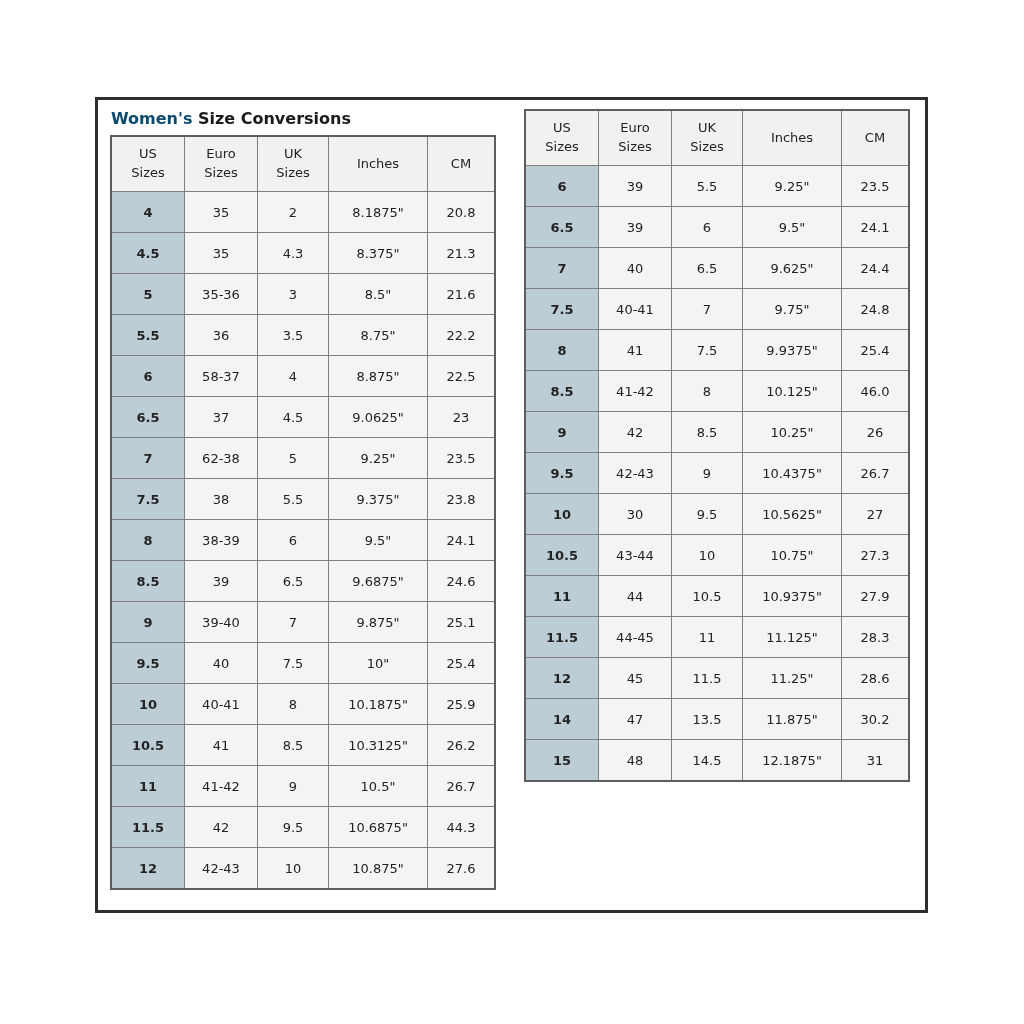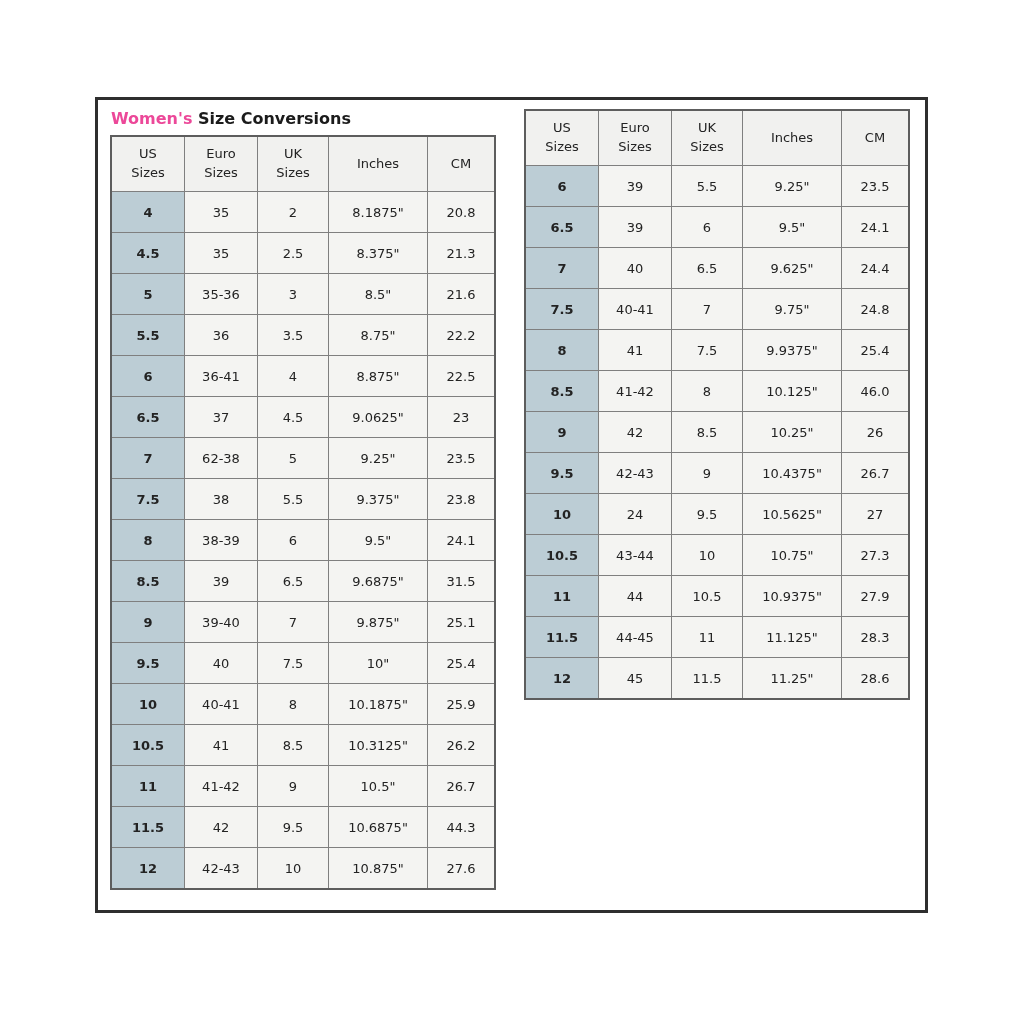--- a/index.html
+++ b/index.html
@@ -32,21 +32,21 @@
     padding: 9px 0 0 12px;
   }
   .panel { width: 368px; }
   .panel-title {
     margin: 0 0 7px 1px;
     font-size: 16px;
     font-weight: bold;
     letter-spacing: 0px;
     color: #1b1b1b;
   }
-  .panel-title .accent { color: #ec4899; }
+  .panel-title .accent { color: #0c4a6e; }
   table.size-table {
     border-collapse: collapse;
     table-layout: fixed;
     width: 366px;
     border: 2px solid #5d5d5d;
     background: #a3a3a3;
     padding-left: 8px;
   }
   table.size-table th,
   table.size-table td {
@@ -102,41 +102,41 @@
               <tr>
                 <td class="us">4</td>
                 <td>35</td>
                 <td>2</td>
                 <td>8.1875"</td>
                 <td>20.8</td>
               </tr>
               <tr>
                 <td class="us">4.5</td>
                 <td>35</td>
-                <td>2.5</td>
+                <td>4.3</td>
                 <td>8.375"</td>
                 <td>21.3</td>
               </tr>
               <tr>
                 <td class="us">5</td>
                 <td>35-36</td>
                 <td>3</td>
                 <td>8.5"</td>
                 <td>21.6</td>
               </tr>
               <tr>
                 <td class="us">5.5</td>
                 <td>36</td>
                 <td>3.5</td>
                 <td>8.75"</td>
                 <td>22.2</td>
               </tr>
               <tr>
                 <td class="us">6</td>
-                <td>36-41</td>
+                <td>58-37</td>
                 <td>4</td>
                 <td>8.875"</td>
                 <td>22.5</td>
               </tr>
               <tr>
                 <td class="us">6.5</td>
                 <td>37</td>
                 <td>4.5</td>
                 <td>9.0625"</td>
                 <td>23</td>
@@ -160,21 +160,21 @@
                 <td>38-39</td>
                 <td>6</td>
                 <td>9.5"</td>
                 <td>24.1</td>
               </tr>
               <tr>
                 <td class="us">8.5</td>
                 <td>39</td>
                 <td>6.5</td>
                 <td>9.6875"</td>
-                <td>31.5</td>
+                <td>24.6</td>
               </tr>
               <tr>
                 <td class="us">9</td>
                 <td>39-40</td>
                 <td>7</td>
                 <td>9.875"</td>
                 <td>25.1</td>
               </tr>
               <tr>
                 <td class="us">9.5</td>
@@ -288,21 +288,21 @@
               </tr>
               <tr>
                 <td class="us">9.5</td>
                 <td>42-43</td>
                 <td>9</td>
                 <td>10.4375"</td>
                 <td>26.7</td>
               </tr>
               <tr>
                 <td class="us">10</td>
-                <td>24</td>
+                <td>30</td>
                 <td>9.5</td>
                 <td>10.5625"</td>
                 <td>27</td>
               </tr>
               <tr>
                 <td class="us">10.5</td>
                 <td>43-44</td>
                 <td>10</td>
                 <td>10.75"</td>
                 <td>27.3</td>
@@ -321,19 +321,33 @@
                 <td>11.125"</td>
                 <td>28.3</td>
               </tr>
               <tr>
                 <td class="us">12</td>
                 <td>45</td>
                 <td>11.5</td>
                 <td>11.25"</td>
                 <td>28.6</td>
               </tr>
+              <tr>
+                <td class="us">14</td>
+                <td>47</td>
+                <td>13.5</td>
+                <td>11.875"</td>
+                <td>30.2</td>
+              </tr>
+              <tr>
+                <td class="us">15</td>
+                <td>48</td>
+                <td>14.5</td>
+                <td>12.1875"</td>
+                <td>31</td>
+              </tr>
             </tbody>
           </table>
       </section>
 
     </div>
   </div>
 </div>
 
 </body></html>

